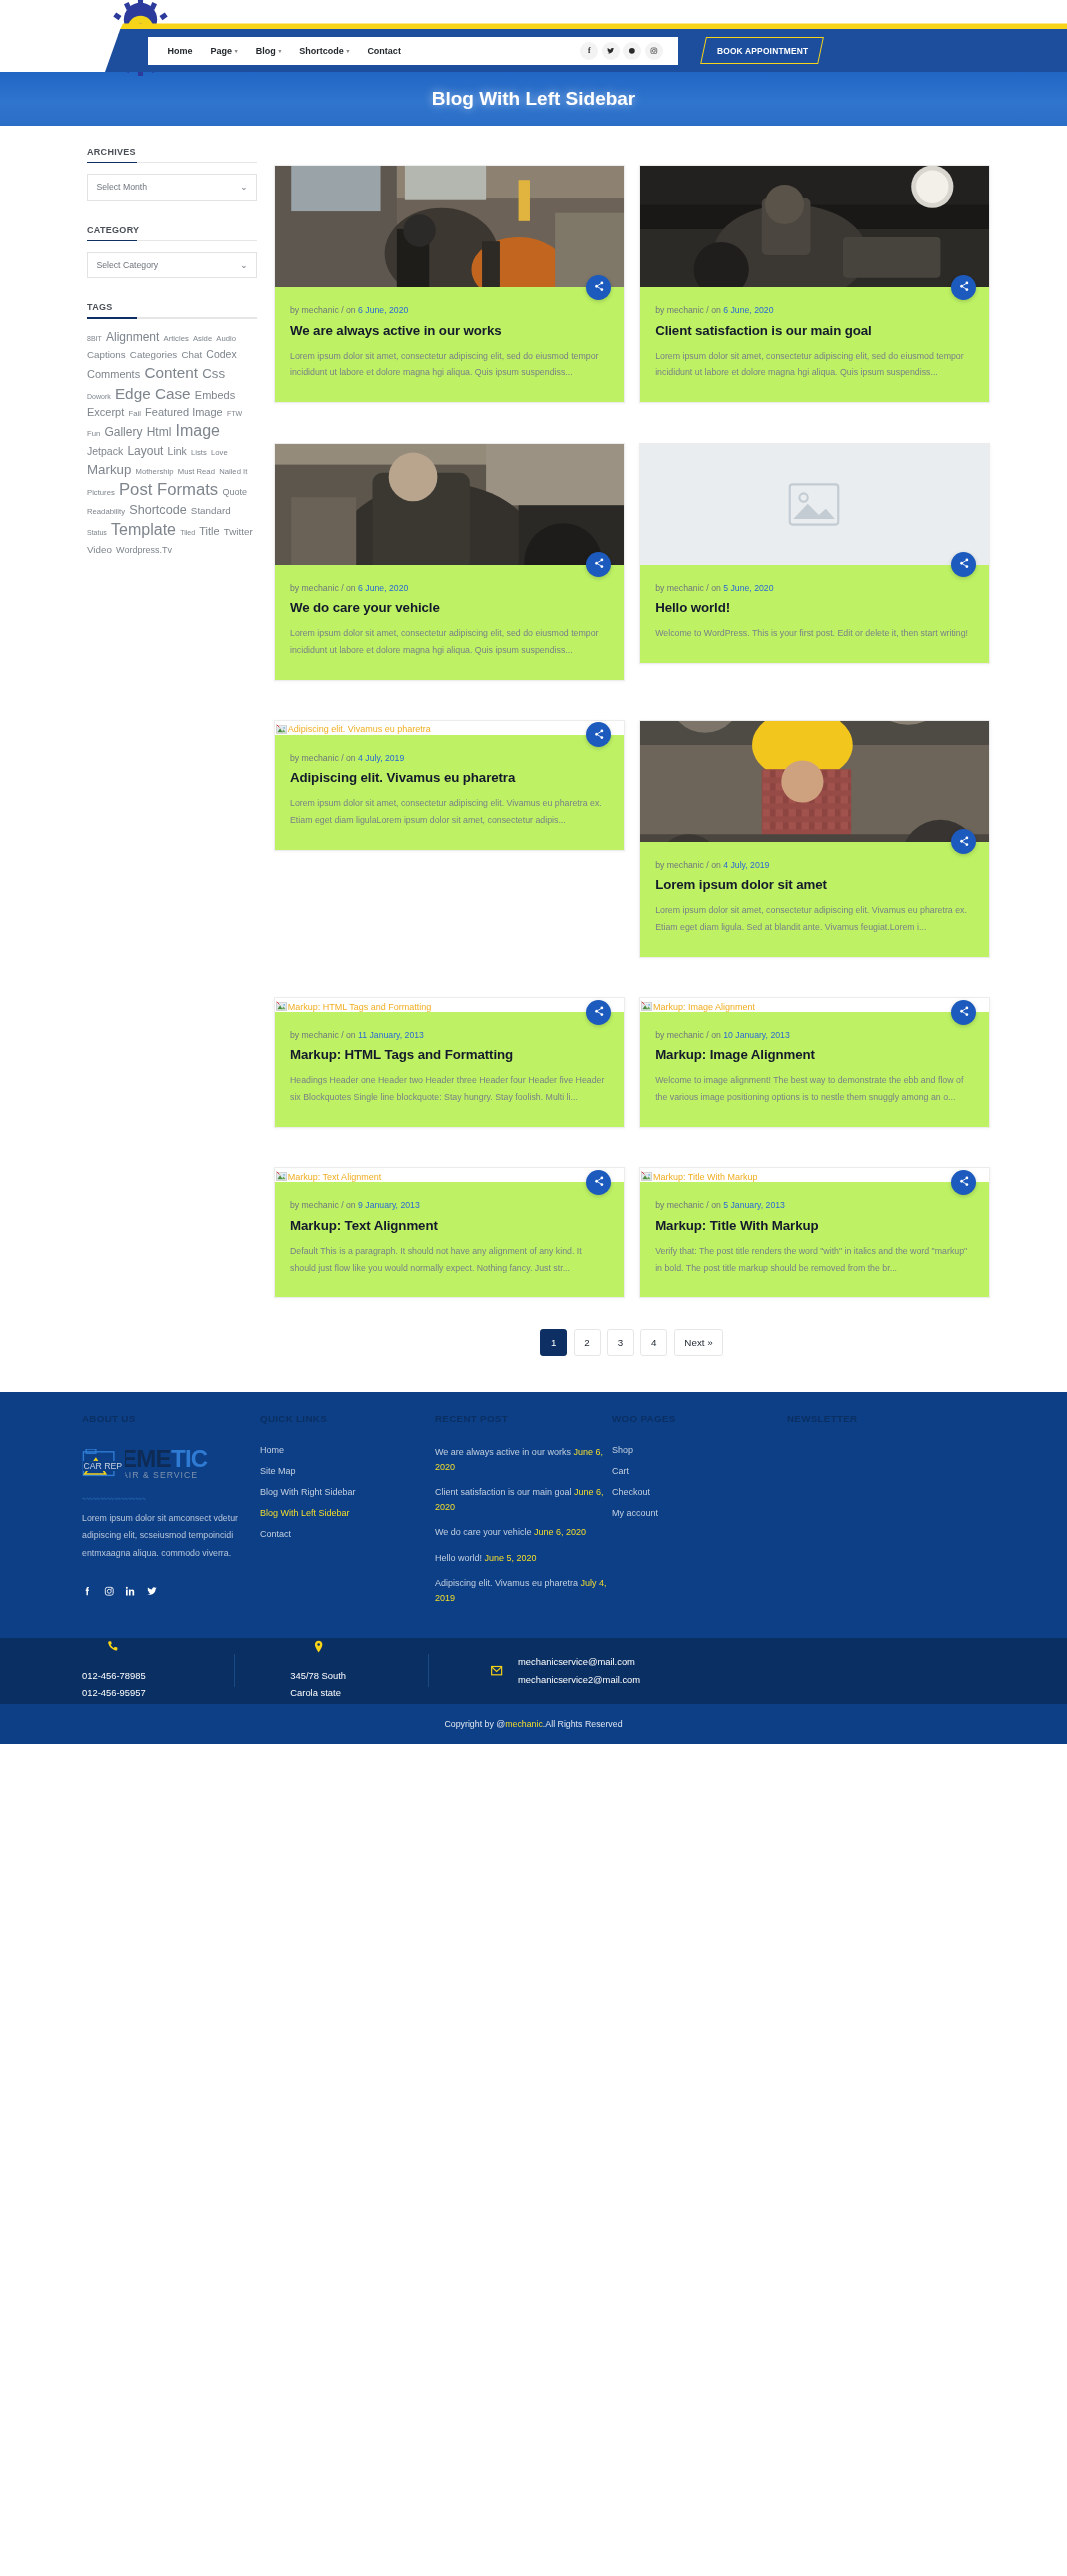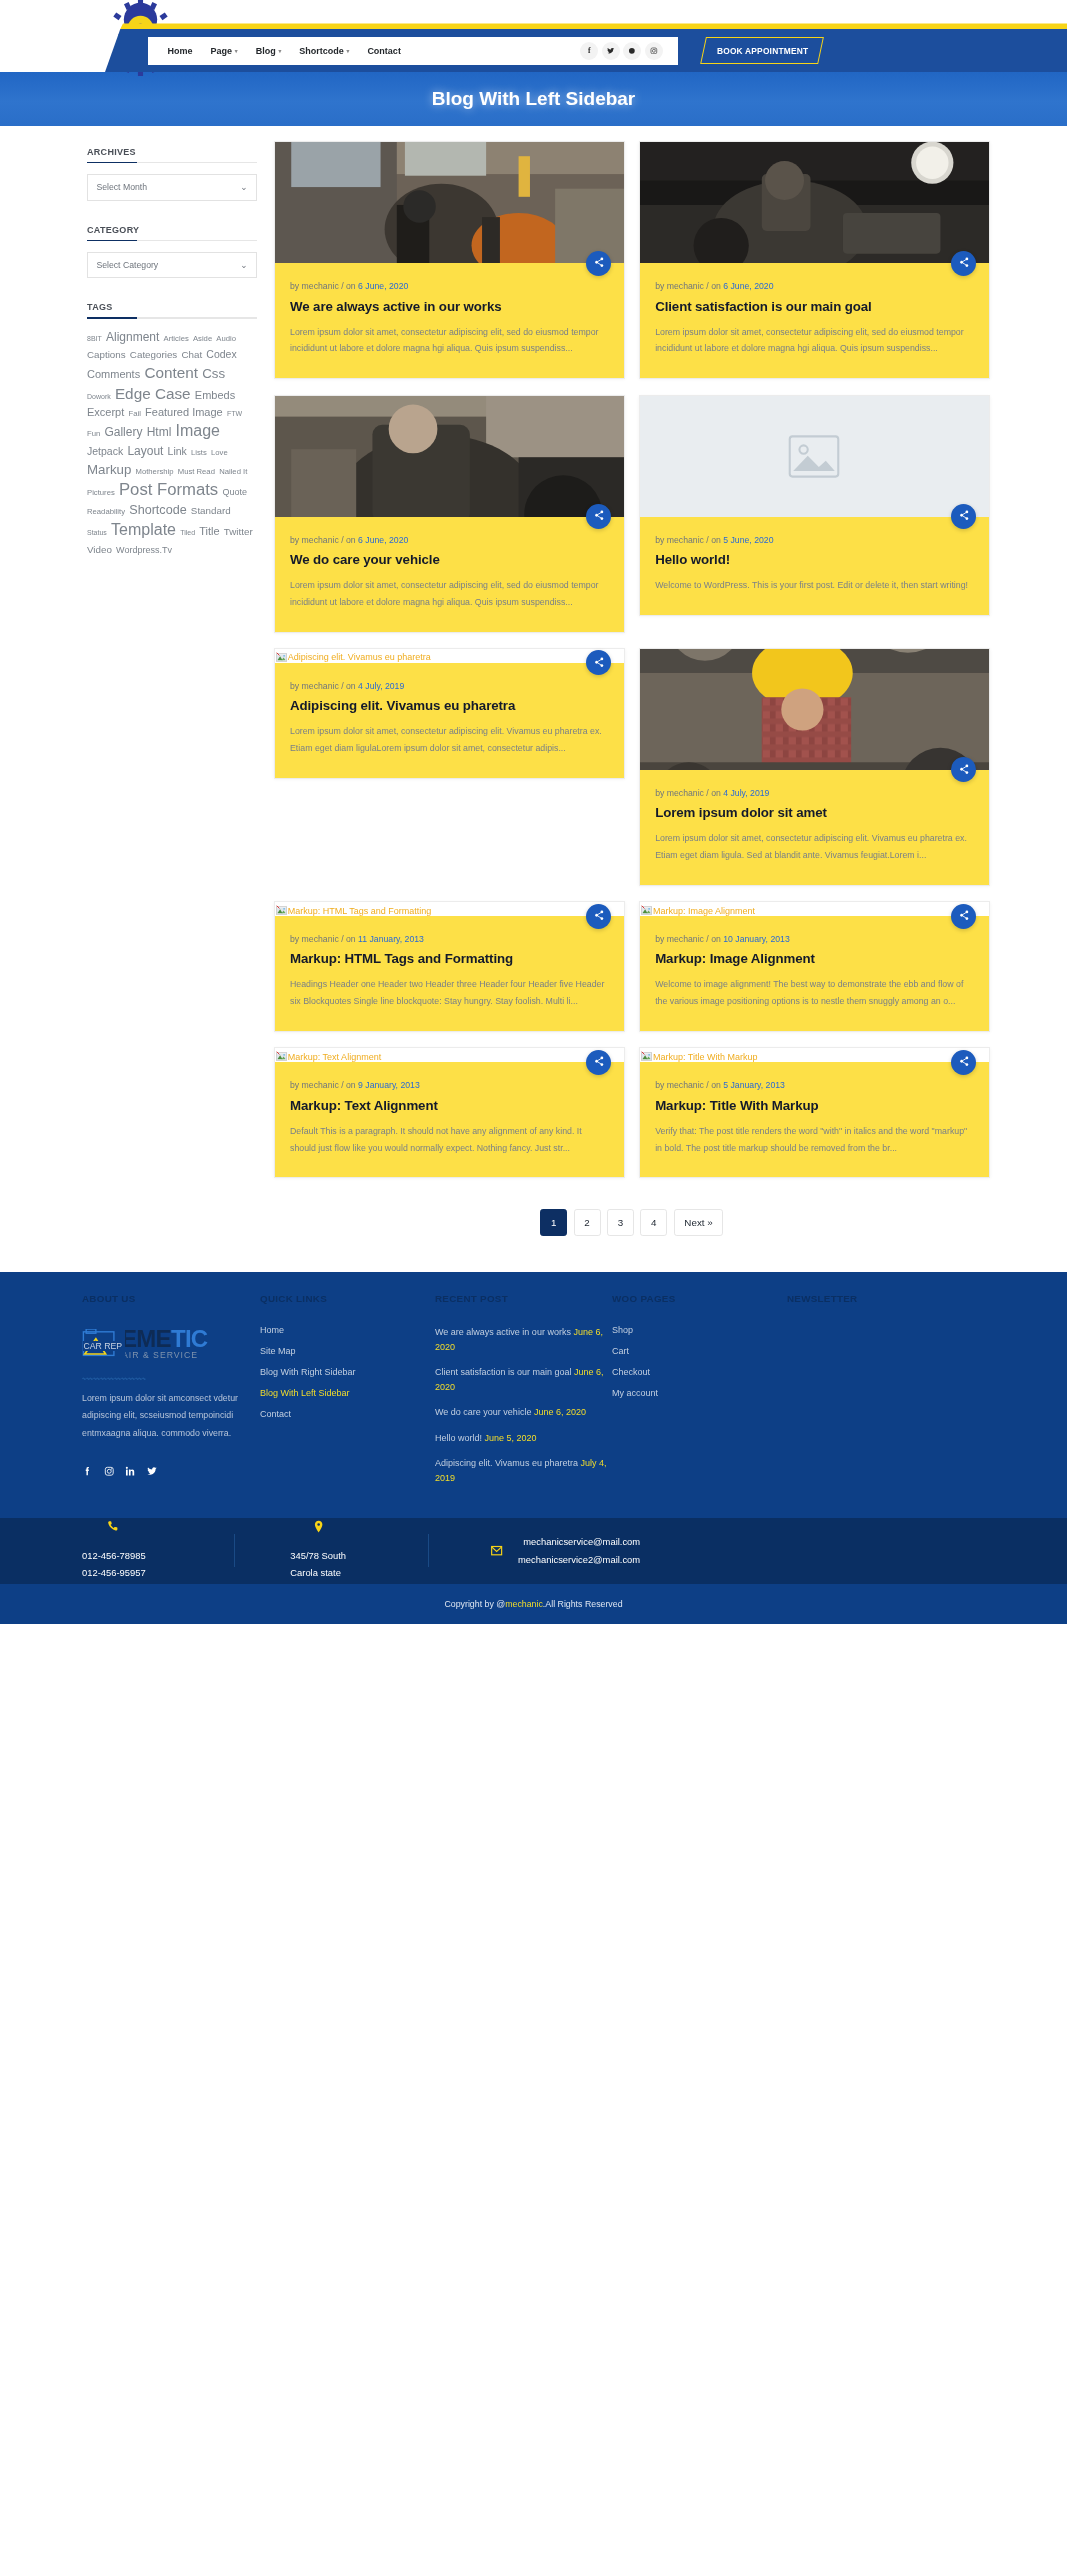--- a/index.html
+++ b/index.html
@@ -148,25 +148,26 @@
 
   
   .blog-area { flex: 1; }
   .blog-grid {
     display: grid;
     grid-template-columns: 1fr 1fr;
     gap: 15.3px 14px;
     align-items: start;
   }
   .card {
-    background: #fde047;
+    background: #bef264;
     border: 0.7px solid #ececec;
     box-shadow: 0 0.7px 3.5px rgba(0,0,0,.06);
     position: relative;
     overflow: visible;
+    margin-top: 24px;
   }
   .card-thumb {
     height: 121px; width: 100%;
     overflow: hidden; position: relative;
     display: block;
   }
   .card-thumb.broken {
     height: auto; background: #fff; padding: 1.4px 0 0 1.4px;
     white-space: nowrap; overflow: hidden;
   }
@@ -273,21 +274,21 @@
   }
   .cb {
     display: flex; align-items: center; gap: 14px;
     flex: 0 0 auto;
   }
   .cb-ic { color: #f7d417; font-size: 14px; width: 15.3px; display: flex; justify-content: center;}
   .cb-lines { font-size: 9.4px; color: #fff; line-height: 1.85; }
   .cb-div { width: 0.7px; height: 33px; background: #1a4a85; }
   .cb-1 { margin-right: 88px; flex-direction: column; }
   .cb-2 { margin: 0 82px 0 56px; flex-direction: column; }
-  .cb-3 { margin-left: 60px; text-align: right; }
+  .cb-3 { margin-left: 60px; }
 
   .copybar {
     background: #0d3f86; height: 40px;
     display: flex; align-items: center; justify-content: center;
     font-size: 8.8px; color: #dfe7f2;
   }
   .copybar .hl { color: #f3dd2b; }
 
   
   .photo { width: 100%; height: 100%; display: block; }

